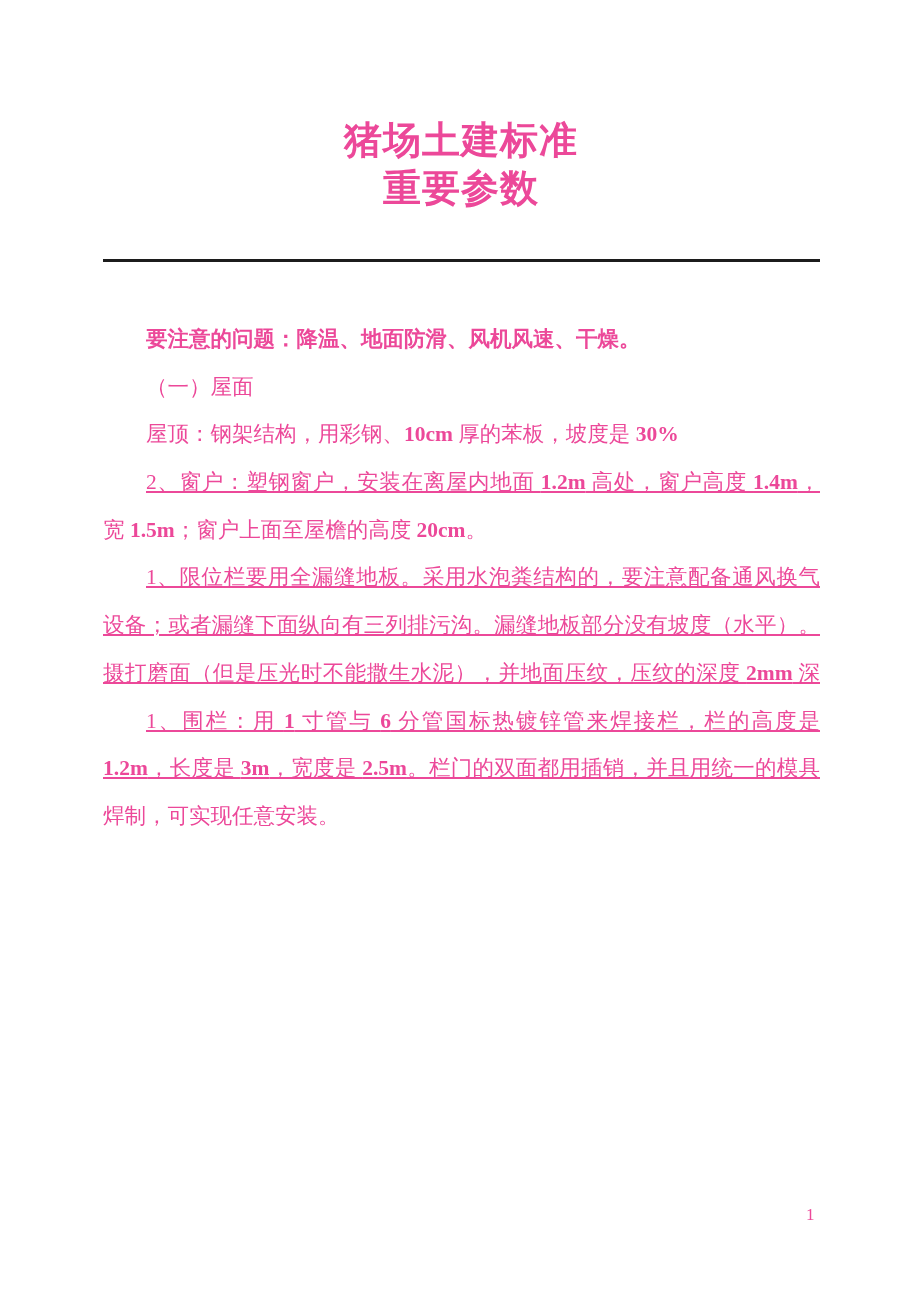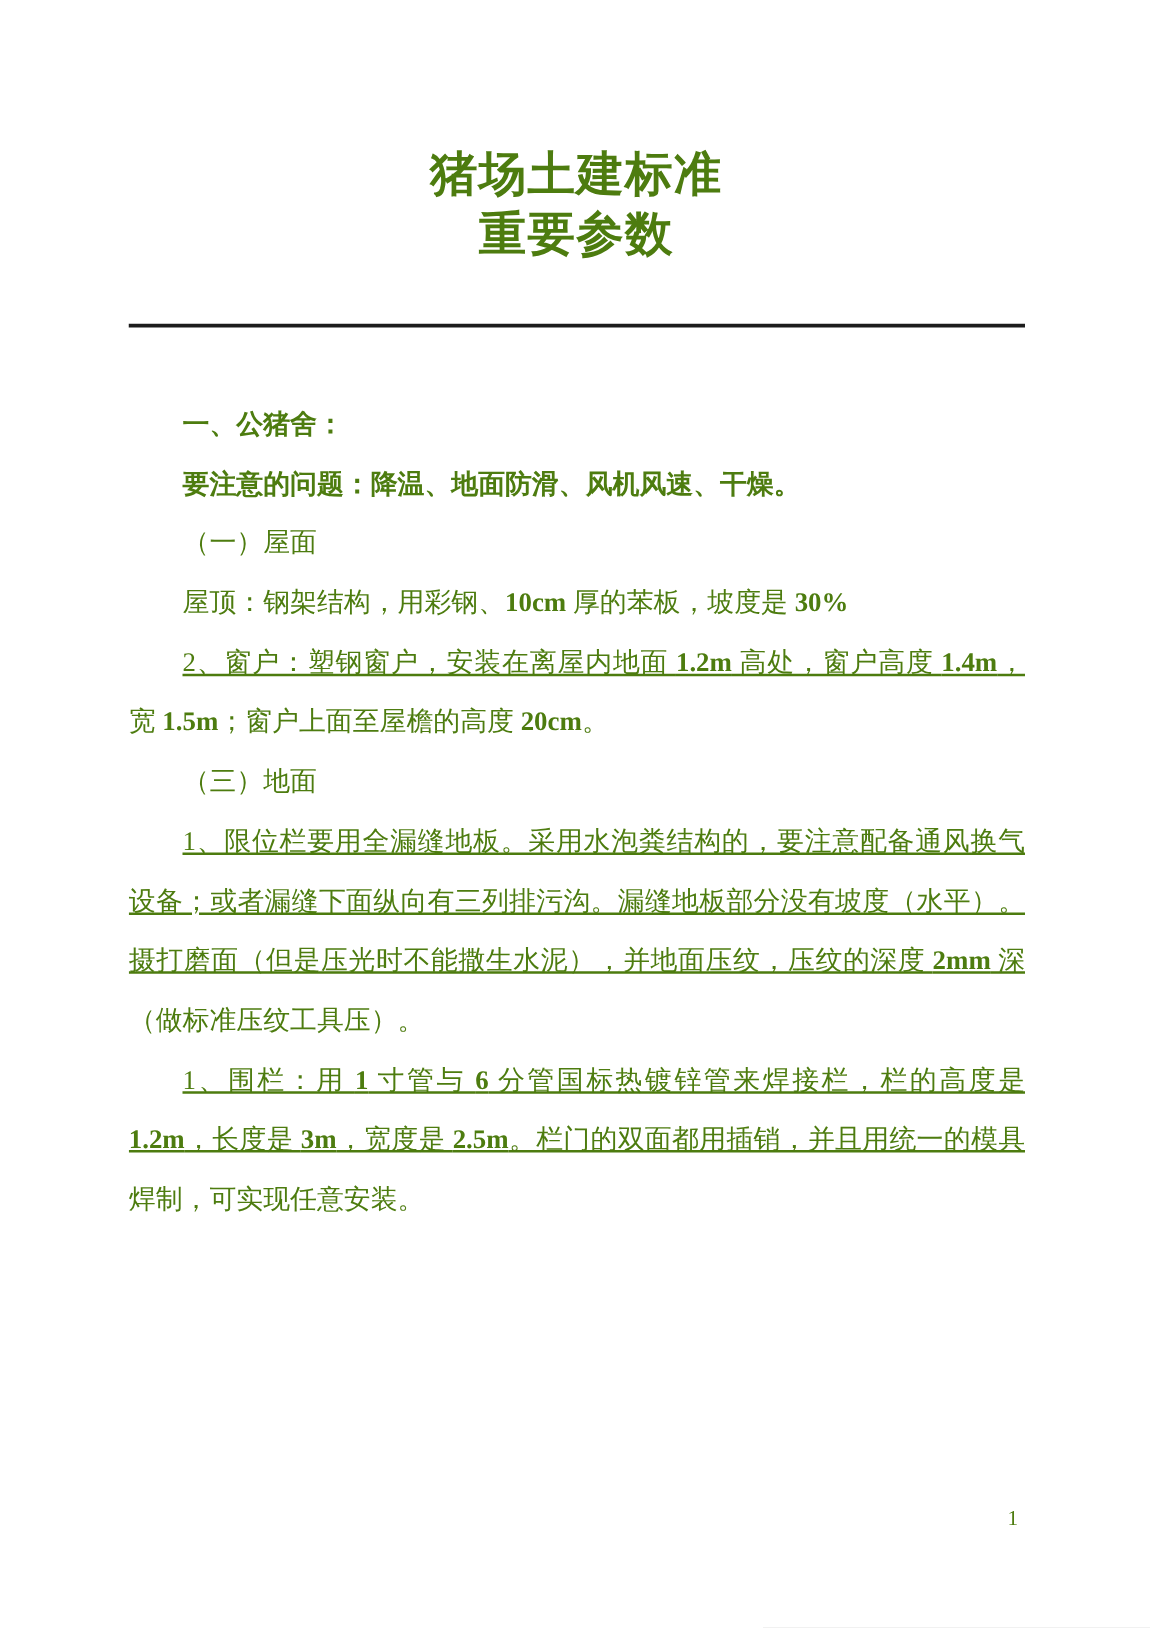--- a/index.html
+++ b/index.html
@@ -2,21 +2,21 @@
 <html><head>
 <meta charset="utf-8">
 <style>
   html,body { margin:0; padding:0; background:#e8e8e8; }
   .page {
     position:relative;
     width:920px; height:1302px;
     background:#ffffff;
     overflow:hidden;
     font-family:"Liberation Serif","DejaVu Serif",serif;
-    color:#4d7c0f;
+    color:#ec4899;
   }
   .doc-title {
     position:absolute;
     top:116px; left:102px; width:718px;
     text-align:center;
     font-family:"Liberation Sans","DejaVu Sans",sans-serif;
     font-weight:bold;
     font-size:38px;
     line-height:48px;
     letter-spacing:1px;
@@ -65,31 +65,28 @@
 <div class="page">
 
   <div class="doc-title">
     <div>猪场土建标准</div>
     <div>重要参数</div>
   </div>
 
   <div class="title-rule"></div>
 
   <div class="doc-body">
-      <div class="line heading indent"><span class="bold">一、公猪舍：</span></div>
       <div class="line heading indent"><span class="bold">要注意的问题：降温、地面防滑、风机风速、干燥。</span></div>
       <div class="line body indent"><span>（一）屋面</span></div>
       <div class="line body indent"><span>屋顶：钢架结构，用彩钢、</span><span class="bold">10cm</span><span> 厚的苯板，坡度是 </span><span class="bold">30%</span></div>
       <div class="line body indent justify"><span>2、窗户：塑钢窗户，安装在离屋内地面 </span><span class="bold">1.2m</span><span> 高处，窗户高度 </span><span class="bold">1.4m</span><span>，</span></div>
       <div class="line body"><span>宽 </span><span class="bold">1.5m</span><span>；窗户上面至屋檐的高度 </span><span class="bold">20cm</span><span>。</span></div>
-      <div class="line body indent"><span>（三）地面</span></div>
       <div class="line body indent justify"><span>1、限位栏要用全漏缝地板。采用水泡粪结构的，要注意配备通风换气</span></div>
       <div class="line body justify"><span>设备；或者漏缝下面纵向有三列排污沟。漏缝地板部分没有坡度（水平）。</span></div>
       <div class="line body justify"><span>摄打磨面（但是压光时不能撒生水泥），并地面压纹，压纹的深度 </span><span class="bold">2mm</span><span> 深</span></div>
-      <div class="line body"><span>（做标准压纹工具压）。</span></div>
       <div class="line body indent justify"><span>1、围栏：用 </span><span class="bold">1</span><span> 寸管与 </span><span class="bold">6</span><span> 分管国标热镀锌管来焊接栏，栏的高度是</span></div>
       <div class="line body justify"><span class="bold">1.2m</span><span>，长度是 </span><span class="bold">3m</span><span>，宽度是 </span><span class="bold">2.5m</span><span>。栏门的双面都用插销，并且用统一的模具</span></div>
       <div class="line body"><span>焊制，可实现任意安装。</span></div>
     </div>
 
   <div class="page-number">1</div>
 
 </div>
 
 </body></html>

